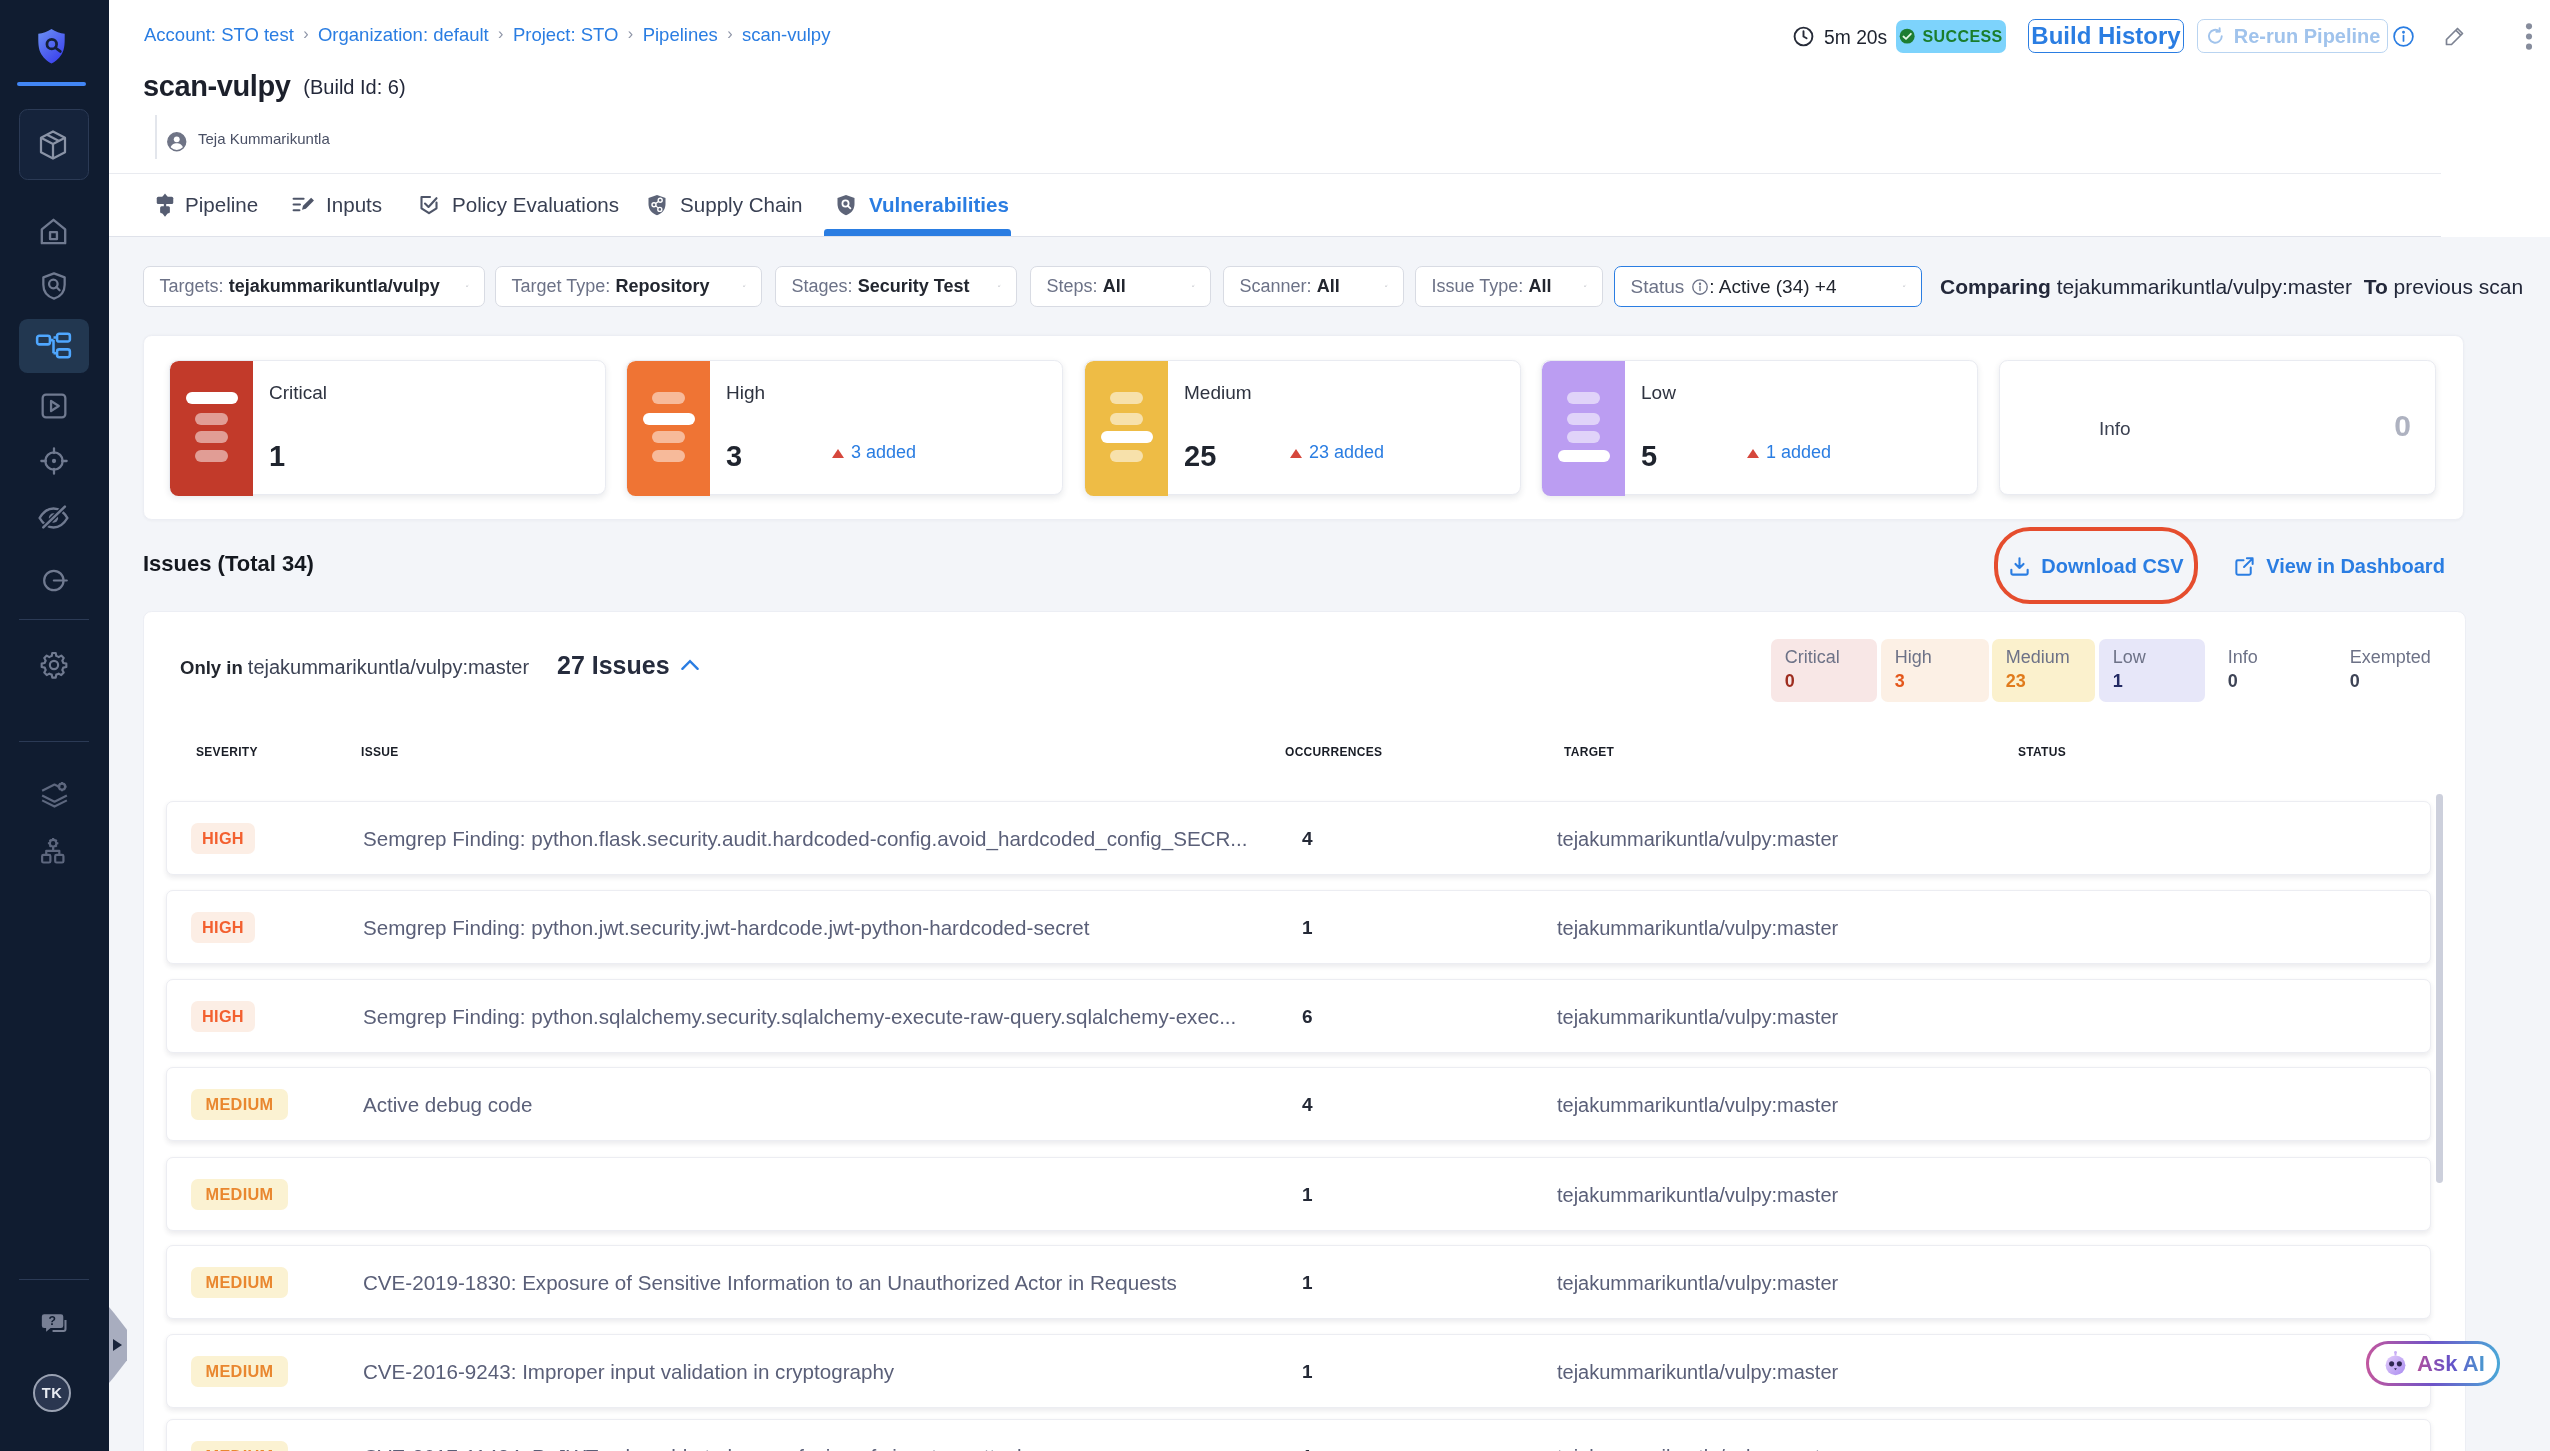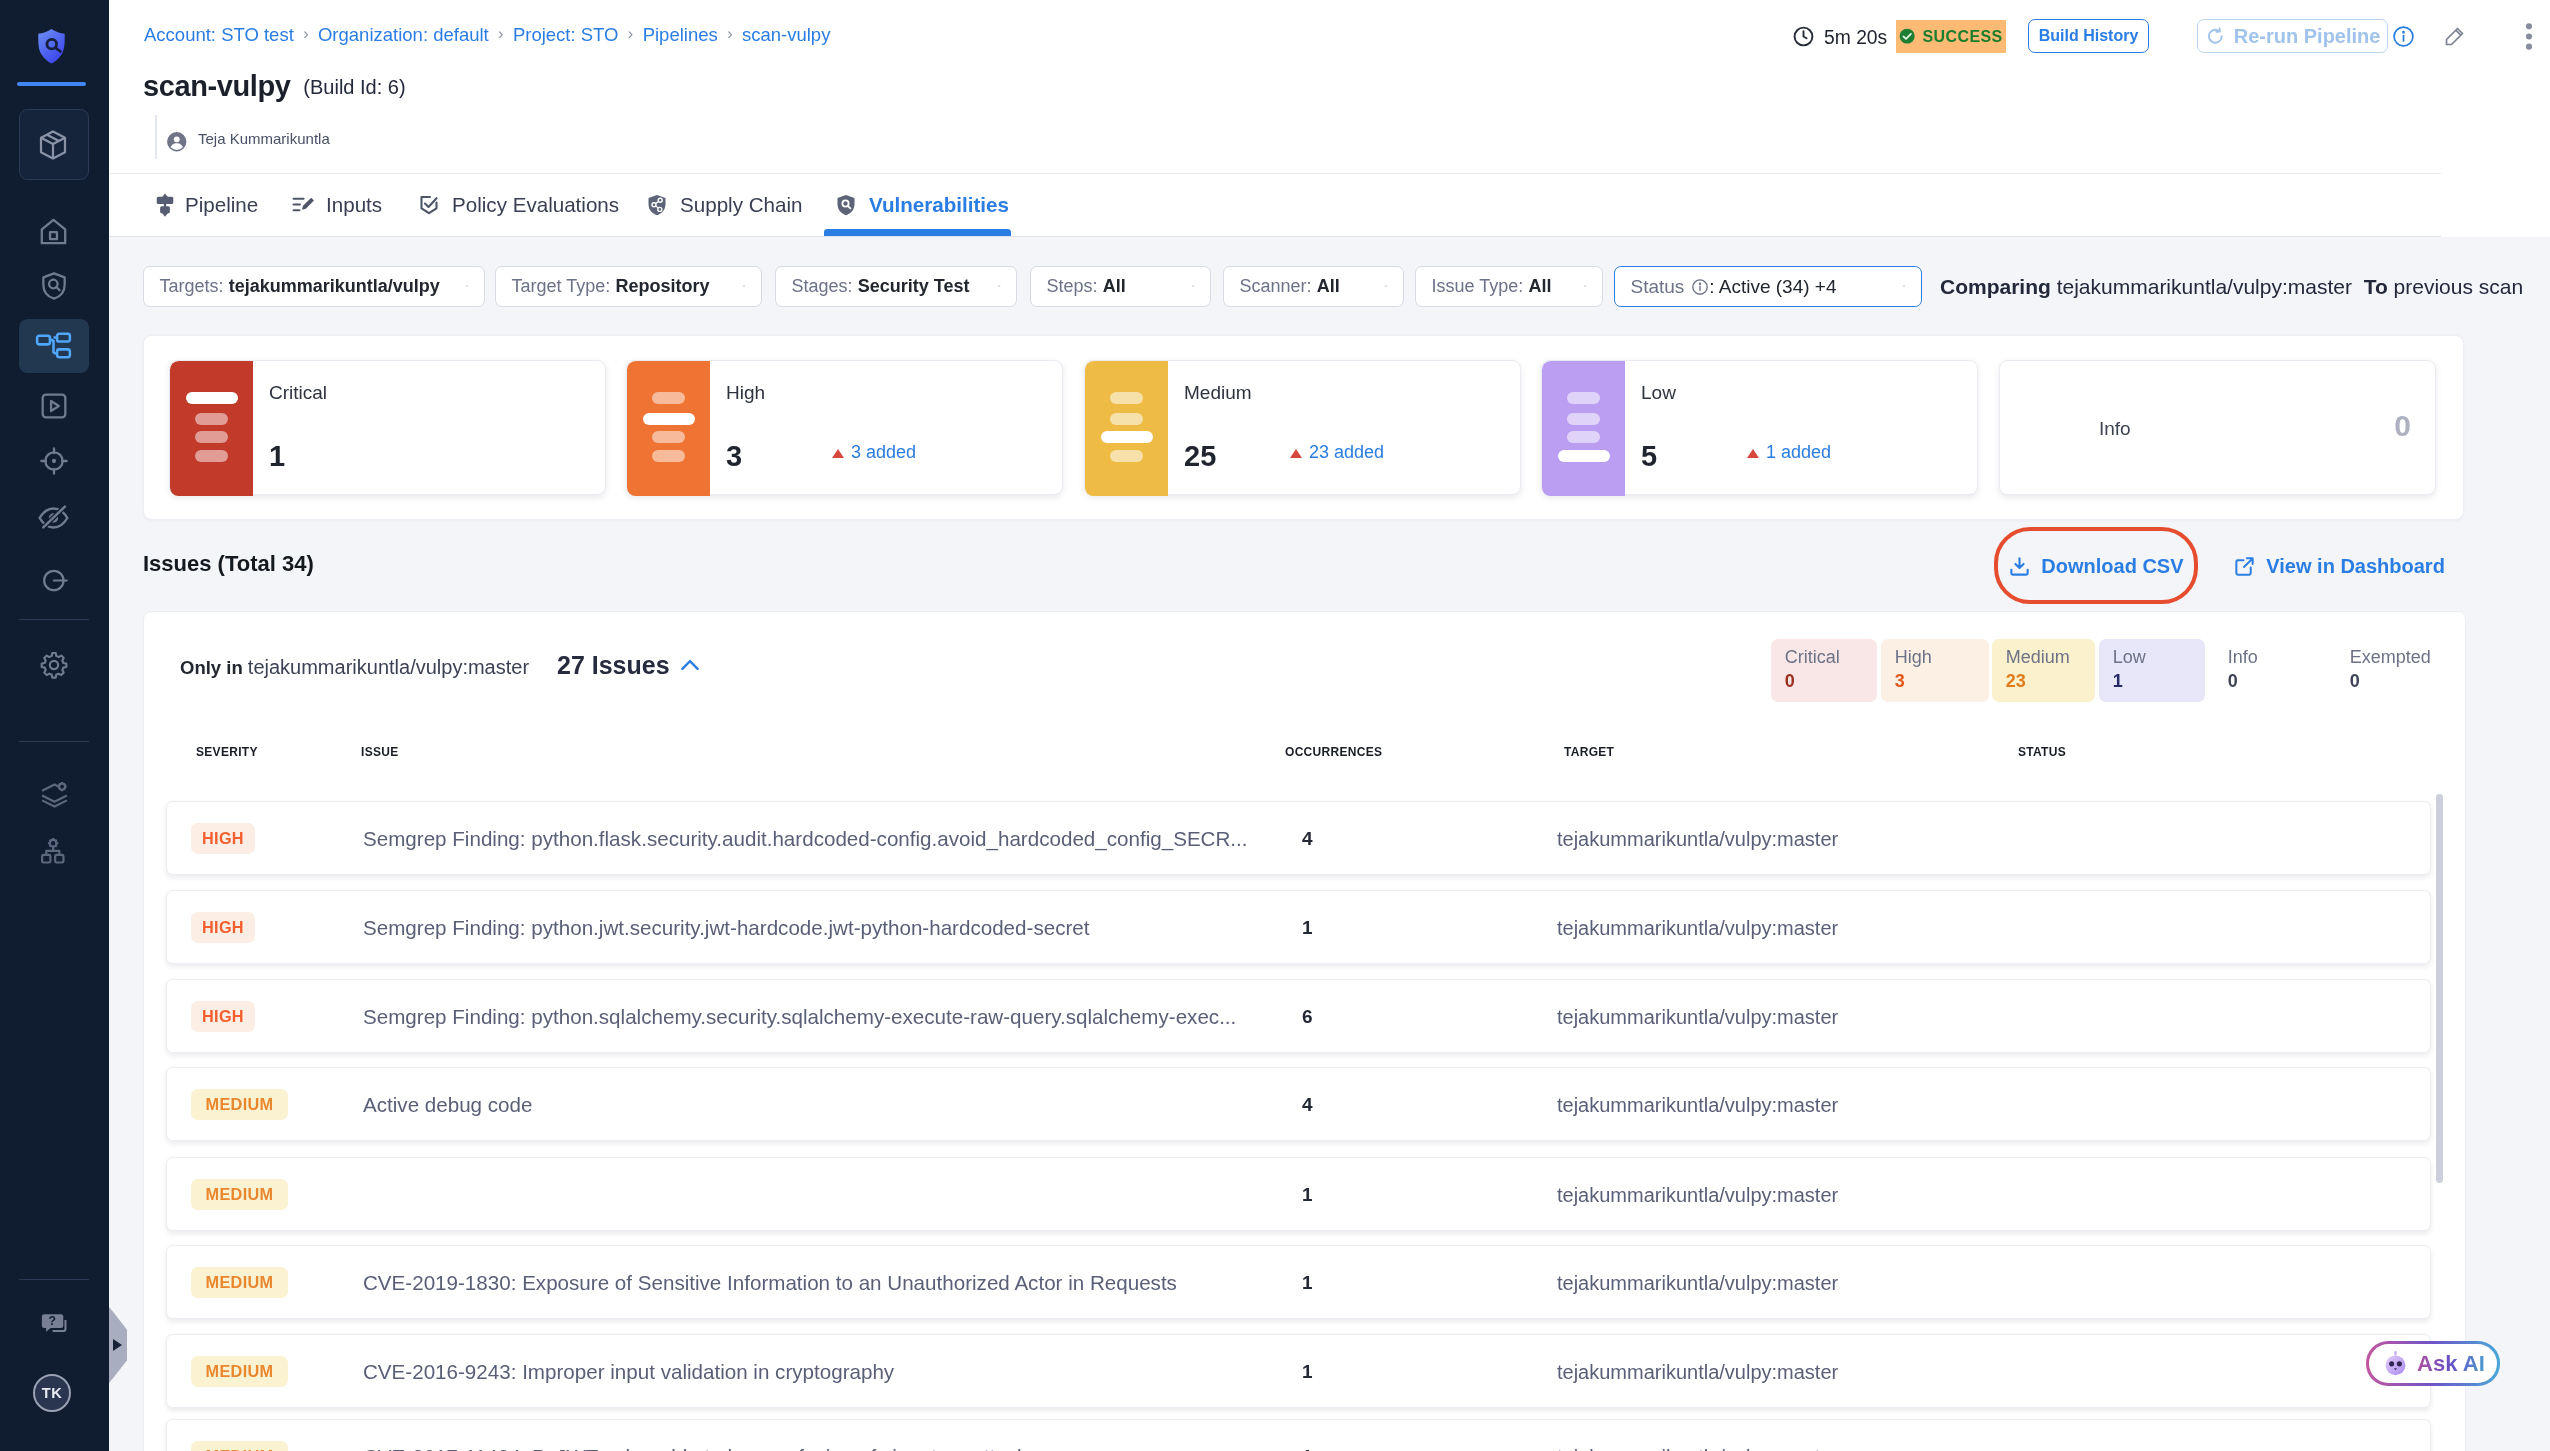--- a/index.html
+++ b/index.html
@@ -90,28 +90,28 @@
     <path d="M4.8 19 C6 14.8 9 13.6 12 13.6 C15 13.6 18 14.8 19.2 19 A 10 10 0 0 1 4.8 19 Z" fill="#fff"></path>
     <circle cx="12" cy="12" r="10" fill="none" stroke="#6f7486" stroke-width="1.6"></circle>
   </svg>
   <div class="abs" style="left:198px;top:130px;font-size:15px;color:#4a5065">Teja Kummarikuntla</div>
 
   <svg class="abs" style="left:1792px;top:25px" width="23" height="23" viewBox="0 0 24 24" fill="none" stroke="#262b38" stroke-width="2" stroke-linecap="round">
     <circle cx="12" cy="12" r="9.3"></circle>
     <path d="M12 6.5 V12 L15.2 13.8"></path>
   </svg>
   <div class="abs" style="left:1824px;top:27px;font-size:19.3px;color:#1d222e">5m 20s</div>
-  <div class="abs" style="left:1896px;top:20px;width:110px;height:33px;background:#fdba74;border-radius:0;display:flex;align-items:center;justify-content:center;gap:6.9px">
+  <div class="abs" style="left:1896px;top:20px;width:110px;height:33px;background:#7dd3fc;border-radius:7px;display:flex;align-items:center;justify-content:center;gap:6.9px">
     <svg width="16.3" height="16.3" viewBox="0 0 24 24">
         <circle cx="12" cy="12" r="11" fill="#1d7d31"></circle>
         <path d="M6.5 12.5 L10.3 16 L17.5 8.5" fill="none" stroke="#e2f6e4" stroke-width="2.6" stroke-linecap="round" stroke-linejoin="round"></path>
       </svg>
     <span style="font-size:16px;font-weight:bold;color:#1a7d2c;letter-spacing:0.4px">SUCCESS</span>
   </div>
-  <div class="abs" style="left:2028px;top:19px;width:121px;height:34px;border:1.7px solid #2a7de2;border-radius:6.9px;background:#fff;display:flex;align-items:center;justify-content:center;font-size:16px;font-weight:bold;color:#2a7de2">Build History</div>
+  <div class="abs" style="left:2028px;top:19px;width:156px;height:34px;border:1.7px solid #2a7de2;border-radius:6.9px;background:#fff;display:flex;align-items:center;justify-content:center;font-size:24px;font-weight:bold;color:#2a7de2">Build History</div>
   <div class="abs" style="left:2197px;top:19px;width:191px;height:34px;border:1.3px solid #b9d4f1;border-radius:6.9px;background:#fff;display:flex;align-items:center;justify-content:center;gap:8.6px">
     <svg width="20.6" height="20.6" viewBox="0 0 24 24" fill="none" stroke="#a0c3ec" stroke-width="2.2" stroke-linecap="round">
         <path d="M19.5 12 A7.5 7.5 0 1 1 16.8 6.2"></path>
         <path d="M17 2.5 L17.2 6.5 L13.2 6.7" stroke-linejoin="round"></path>
       </svg>
     <span style="font-size:20px;font-weight:bold;color:#a0c3ec">Re-run Pipeline</span>
   </div>
   <svg class="abs" style="left:2392px;top:25px" width="23" height="23" viewBox="0 0 24 24" fill="none" stroke="#2a7de2" stroke-width="1.8" stroke-linecap="round">
     <circle cx="12" cy="12" r="9.8"></circle>
     <line x1="12" y1="11" x2="12" y2="16.6"></line>

